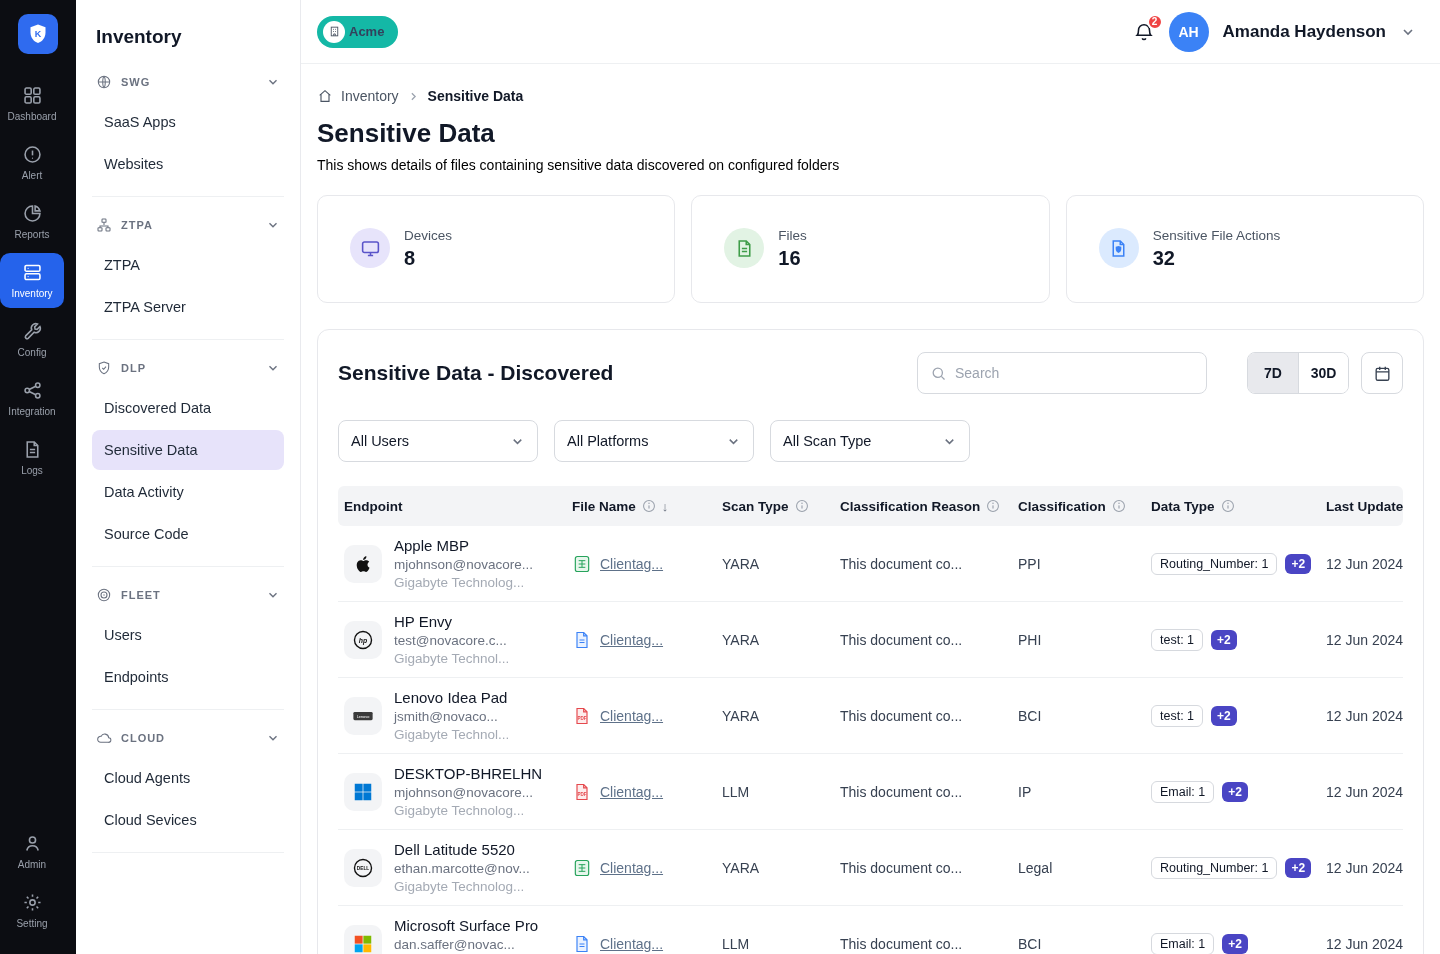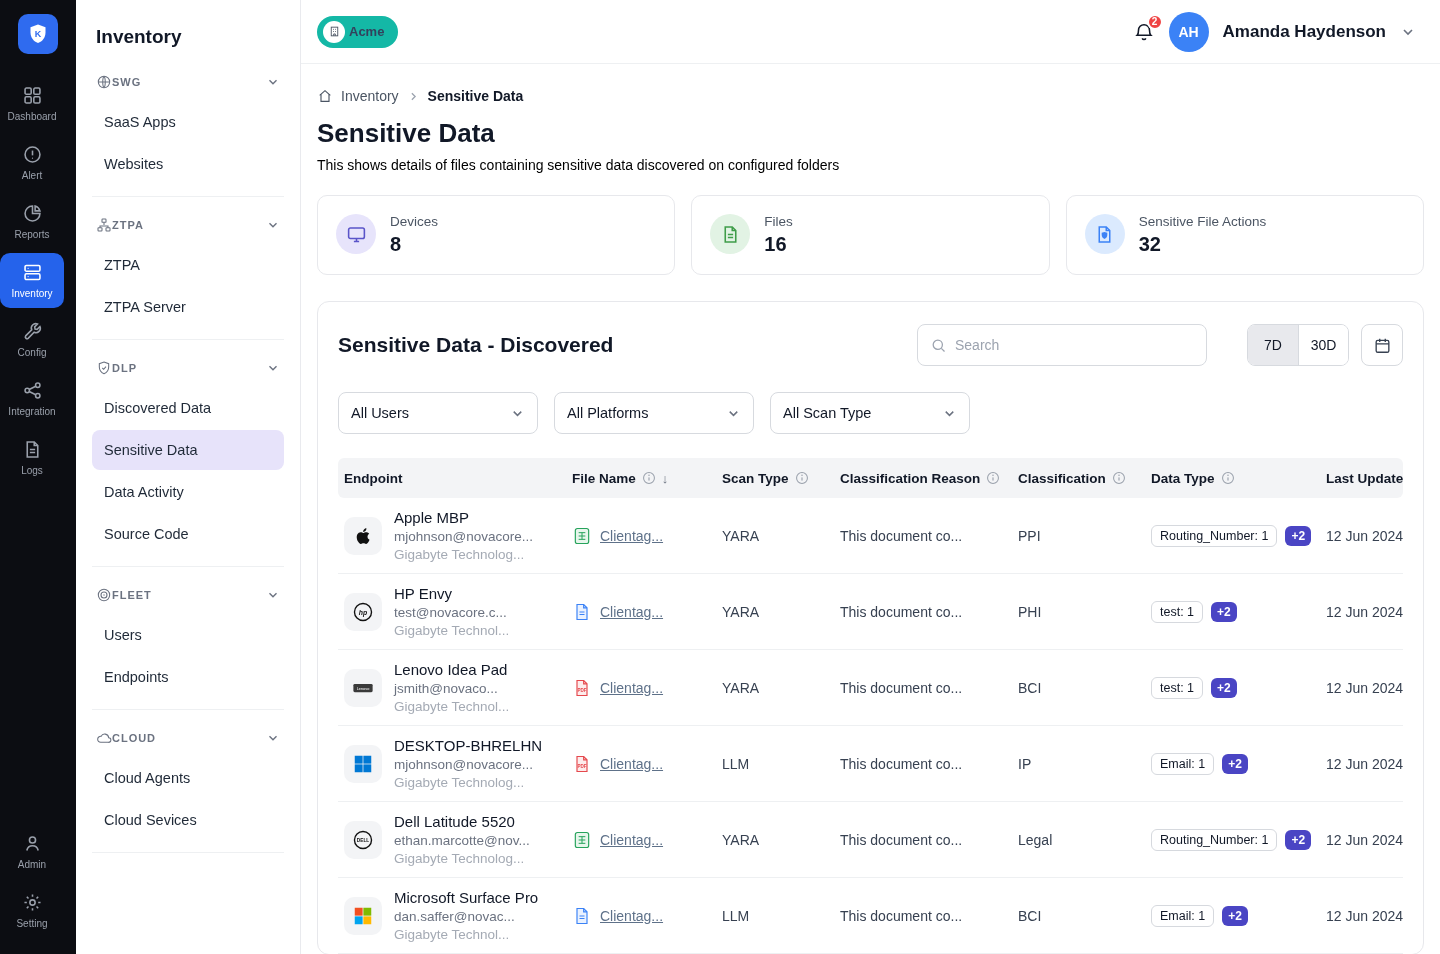--- a/index.html
+++ b/index.html
@@ -12,21 +12,21 @@
 .rail-items,.rail-bottom{display:flex;flex-direction:column;width:100%}
 .rail-item{width:64px;padding:9px 0;margin-bottom:4px;border-radius:10px;display:flex;flex-direction:column;align-items:center;gap:5px;color:#9aa0ab;cursor:pointer}
 .rail-item.active{background:#2563eb;color:#fff}
 .rail-item svg{width:21px;height:21px}
 .rail-label{font-size:10px}
 .rail-spacer{flex:1}
 
 .sidebar{width:225px;flex-shrink:0;border-right:1px solid #e9eaee;padding:26px 16px 0;overflow:hidden;background:#fff}
 .sidebar-title{font-size:19px;font-weight:700;margin-bottom:12px;padding-left:4px}
 .side-sec{border-bottom:1px solid #eef0f2;padding:4px 0 10px;margin-bottom:6px}
-.sec-head{display:flex;align-items:center;padding:10px 4px;color:#6b7280;cursor:pointer}
+.sec-head{display:flex;align-items:center;gap:9px;padding:10px 4px;color:#6b7280;cursor:pointer}
 .sec-head svg{width:16px;height:16px}
 .sec-label{font-size:11px;font-weight:700;letter-spacing:.09em;flex:1;text-transform:uppercase}
 .sec-chev svg{width:14px;height:14px}
 .side-item{font-size:14.5px;color:#1f2937;padding:12px;border-radius:8px;margin:2px 0;cursor:pointer}
 .side-item.active{background:#e7e3fa;font-weight:500}
 
 .main{flex:1;display:flex;flex-direction:column;min-width:0}
 .topbar{height:64px;flex-shrink:0;display:flex;align-items:center;padding:0 24px 0 16px;border-bottom:1px solid #eef0f2}
 .org-chip{display:flex;align-items:center;gap:4px;background:#14b8a6;border-radius:16px;padding:5px 14px 5px 6px;cursor:pointer}
 .org-ico{width:22px;height:22px;background:#fff;border-radius:50%;display:flex;align-items:center;justify-content:center}
@@ -41,39 +41,39 @@
 .user-chev{color:#6b7280;cursor:pointer}
 .user-chev svg{width:16px;height:16px}
 .content{flex:1;padding:24px 16px 0;overflow:hidden}
 .breadcrumb{display:flex;align-items:center;gap:8px;font-size:14px;color:#4b5563}
 .breadcrumb .home svg{width:16px;height:16px}
 .crumb-sep{color:#9ca3af}.crumb-sep svg{width:13px;height:13px}
 .crumb-current{color:#111827;font-weight:600}
 .page-title{font-size:26px;font-weight:700;margin:14px 0 8px}
 .page-sub{font-size:14px;color:#000000}
 .stats{display:flex;gap:16px;margin-top:22px}
-.stat-card{flex:1;border:1px solid #e7e8ec;border-radius:10px;padding:18px;display:flex;gap:14px;align-items:flex-start;background:#fff}
+.stat-card{flex:1;border:1px solid #e7e8ec;border-radius:10px;padding:32px;display:flex;gap:14px;align-items:flex-start;background:#fff}
 .stat-ico{width:40px;height:40px;border-radius:50%;display:flex;align-items:center;justify-content:center;flex-shrink:0}
 .stat-ico svg{width:21px;height:21px}
 .stat-ico.purple{background:#e7e4fb;color:#5a54c9}
 .stat-ico.green{background:#e2f3e4;color:#3f9d49}
 .stat-ico.blue{background:#dbeafe;color:#3b82f6}
 .stat-label{font-size:13.5px;color:#4b5563}
 .stat-value{font-size:20px;font-weight:700;margin-top:4px}
 
 .panel{border:1px solid #e7e8ec;border-radius:12px;margin-top:26px;padding:22px 20px 0;overflow:hidden;background:#fff}
 .panel-head{display:flex;align-items:center}
 .panel-title{font-size:21px;font-weight:700;flex:1}
 .tools{display:flex;align-items:center;gap:12px}
 .search{width:290px;height:42px;border:1px solid #d7dadf;border-radius:8px;display:flex;align-items:center;padding:0 12px;gap:8px;background:#fff}
 .search svg{width:17px;height:17px}
 .search input{border:0;outline:0;flex:1;font-size:14px;font-family:inherit;color:#111827;background:transparent}
 .search input::placeholder{color:#9ca3af}
 .range{display:flex;border:1px solid #d7dadf;border-radius:8px;overflow:hidden;margin-left:28px}
-.range-btn{width:50px;height:40px;border:0;background:#fff;font-size:14px;font-weight:400;color:#111827;cursor:pointer;font-family:inherit}
+.range-btn{width:50px;height:40px;border:0;background:#fff;font-size:14px;font-weight:700;color:#111827;cursor:pointer;font-family:inherit}
 .range-btn.active{background:#e8e9ed}
 .range-btn + .range-btn{border-left:1px solid #d7dadf}
 .cal-btn{width:42px;height:42px;border:1px solid #d7dadf;border-radius:8px;background:#fff;display:flex;align-items:center;justify-content:center;cursor:pointer}
 .cal-btn svg{width:19px;height:19px}
 .filters{display:flex;gap:16px;margin-top:26px}
 .filter{width:200px;height:42px;border:1px solid #d7dadf;border-radius:8px;display:flex;align-items:center;padding:0 12px;font-size:14.5px;color:#111827;cursor:pointer;background:#fff}
 .f-chev{margin-left:auto;color:#6b7280}
 .f-chev svg{width:15px;height:15px}
 
 .table{margin-top:24px;overflow:hidden}

